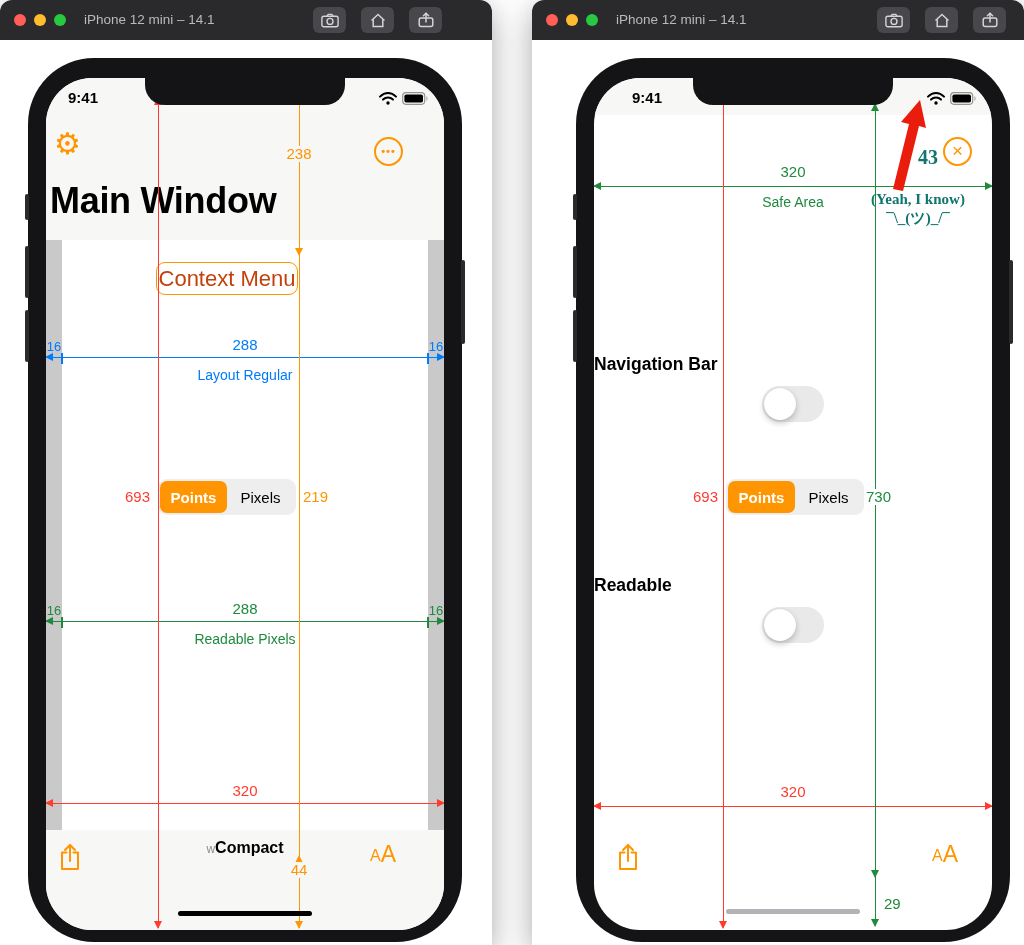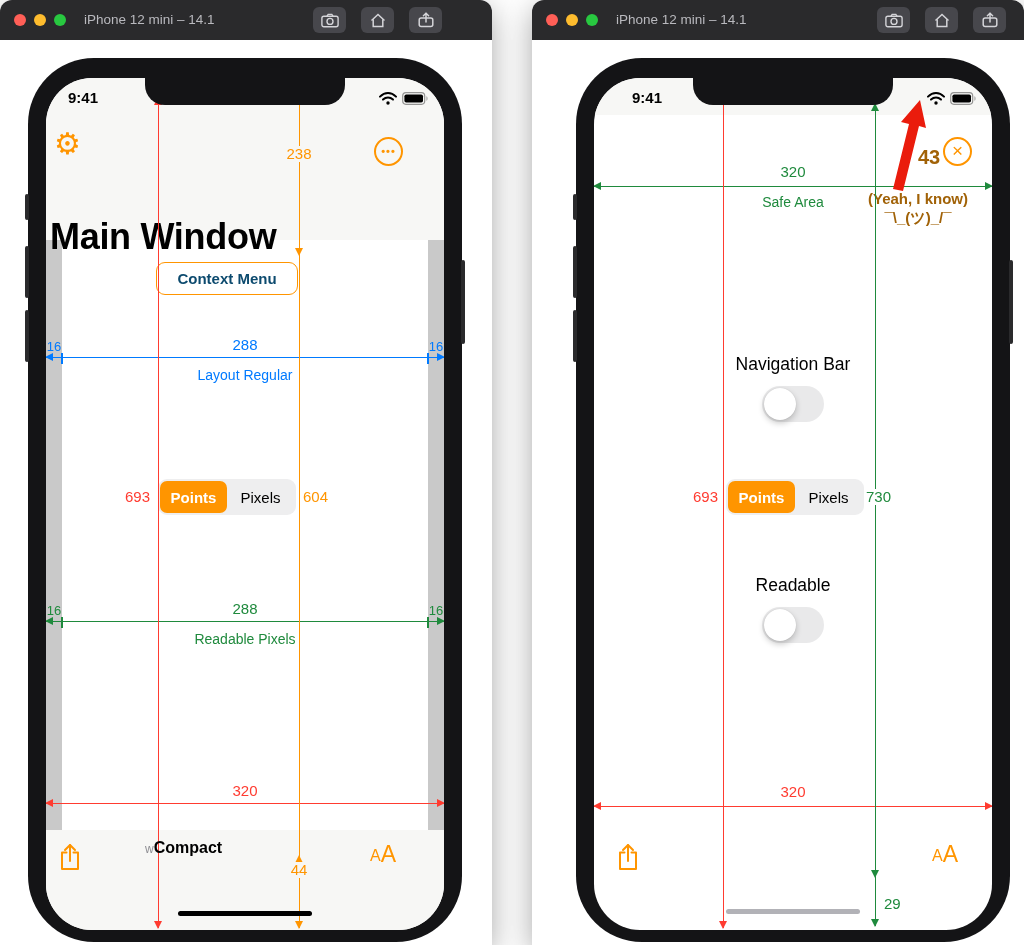--- a/index.html
+++ b/index.html
@@ -48,21 +48,21 @@
   .statusbar-time { position:absolute; left:22px; top:11px; font-size:15px; font-weight:700; color:#000; }
   .statusbar-icons { position:absolute; right:15px; top:13px; display:flex; gap:5px; align-items:center; }
   .area { position:absolute; }
   .bg-bar { background:#f7f7f5; }
   .strip { background:#c9c9c9; }
   .home-indicator { position:absolute; left:132px; width:134px; height:5px; border-radius:3px; }
 
   
   .c-blue { --c:#007aff; } .c-red { --c:#ff3b30; } .c-green { --c:#1f8a3d; } .c-orange { --c:#ff9500; }
   .t-blue { color:#007aff; } .t-red { color:#ff3b30; } .t-green { color:#1f8a3d; }
-  .t-orange { color:#ff9500; } .t-ann { color:#a16207; }
+  .t-orange { color:#ff9500; } .t-ann { color:#0f766e;font-family:Liberation Serif, serif; }
 
   .h-line { position:absolute; height:0; border-top:1.5px solid var(--c); }
   .h-line::before {
     content:""; position:absolute; left:-1px; top:-4.7px;
     border-top:4.5px solid transparent; border-bottom:4.5px solid transparent; border-right:8px solid var(--c);
   }
   .h-line::after {
     content:""; position:absolute; right:-1px; top:-4.7px;
     border-top:4.5px solid transparent; border-bottom:4.5px solid transparent; border-left:8px solid var(--c);
   }
@@ -81,48 +81,48 @@
          border-left:4.5px solid transparent; border-right:4.5px solid transparent; }
   .arr.down { border-top:8px solid var(--c); }
   .arr.up   { border-bottom:8px solid var(--c); }
 
   .ml { position:absolute; font-size:15px; line-height:16px; text-align:center; }
   .ml13 { font-size:13px; }
   .ml14 { font-size:14px; }
   .on-line { transform:translateX(-50%); padding:0 3px; }
 
   
-  .large-title { position:absolute; left:4px; top:102px; font-size:36px; font-weight:700; letter-spacing:-.3px; color:#000;margin-top:36px; }
+  .large-title { position:absolute; left:4px; top:102px; font-size:36px; font-weight:700; letter-spacing:-.3px; color:#000; }
   .gear { position:absolute; left:8px; top:50px; font-size:30px; line-height:32px; color:#ff9500; }
   .round-btn {
     position:absolute; width:29px; height:29px; border:2px solid #ff9500; border-radius:50%;
     color:#ff9500; display:flex; align-items:center; justify-content:center;
   }
   .round-btn .dots { font-size:11px; font-weight:700; letter-spacing:1px; line-height:1; }
   .round-btn .x { font-size:19px; line-height:1; margin-top:-2px; }
   .outline-btn {
-    position:absolute; border:1.5px solid #ff9500; border-radius:9px; color:#0c4a6e;
-    font-size:15px; display:flex; align-items:center; justify-content:center;font-weight:bold;
+    position:absolute; border:1.5px solid #ff9500; border-radius:9px; color:#c2410c;
+    font-size:22px; display:flex; align-items:center; justify-content:center;
   }
   .segmented {
     position:absolute; width:138px; height:36px; background:#eeeeef; border-radius:9px;
     padding:2px; display:flex;
   }
   .seg { flex:1; display:flex; align-items:center; justify-content:center; font-size:15px; color:#000; border-radius:7px; }
   .seg.selected { background:#ff9500; color:#fff; font-weight:600; }
   .toggle { position:absolute; width:62px; height:36px; background:#e9e9ea; border-radius:18px; }
   .toggle .knob {
     position:absolute; left:2px; top:2px; width:32px; height:32px; background:#fff; border-radius:50%;
     box-shadow:0 3px 6px rgba(0,0,0,.22), 0 0 1px rgba(0,0,0,.15);
   }
-  .ctr-label { position:absolute; left:0; width:398px; text-align:center; font-size:17.5px; color:#000; }
+  .ctr-label { position:absolute; left:0; width:398px; text-align:left; font-size:17.5px; color:#000;font-weight:bold; }
   .aa { position:absolute; color:#ff9500; font-weight:500; display:flex; align-items:flex-end; }
   .aa .small { font-size:16px; line-height:20px; }
   .aa .big { font-size:23px; line-height:24px; }
-  .size-class { position:absolute; left:99px; top:760px; width:200px; line-height:20px; color:#000; }
+  .size-class { position:absolute; left:99px; top:760px; width:200px; text-align:center; line-height:20px; color:#000; }
   .size-class .pre { font-size:12px; color:#8e8e93; }
   .size-class .val { font-size:16px; font-weight:600; }
   .callout-43 { position:absolute; font-size:20px; font-weight:700; }
   .callout-note { position:absolute; width:148px; text-align:center; font-size:15px; font-weight:700; line-height:18px; }
 </style>
 </head>
 <body>
 
 <section class="mac-window" style="left:0">
   <div class="titlebar">
@@ -188,21 +188,21 @@
       <span class="ml ml13 t-blue" style="left:0;top:261px;width:16px">16</span>
       <span class="ml t-blue" style="left:16px;top:259px;width:366px">288</span>
       <span class="ml ml13 t-blue" style="left:382px;top:261px;width:16px">16</span>
       <span class="ml ml14 t-blue" style="left:16px;top:289px;width:366px">Layout Regular</span>
 
       <span class="ml t-red" style="left:58px;top:411px;width:46px;text-align:right">693</span>
       <div class="segmented" style="left:112px;top:401px">
         <div class="seg selected">Points</div>
         <div class="seg">Pixels</div>
       </div>
-      <span class="ml t-orange" style="left:257px;top:411px;width:46px;text-align:left">604</span>
+      <span class="ml t-orange" style="left:257px;top:411px;width:46px;text-align:left">219</span>
 
       <div class="h-line c-green" style="left:0;top:543px;width:398px">
         <i class="tick" style="left:15px"></i>
           <i class="tick" style="left:381px"></i>
       </div>
       <span class="ml ml13 t-green" style="left:0;top:525px;width:16px">16</span>
       <span class="ml t-green" style="left:16px;top:523px;width:366px">288</span>
       <span class="ml ml13 t-green" style="left:382px;top:525px;width:16px">16</span>
       <span class="ml ml14 t-green" style="left:16px;top:553px;width:366px">Readable Pixels</span>
 

